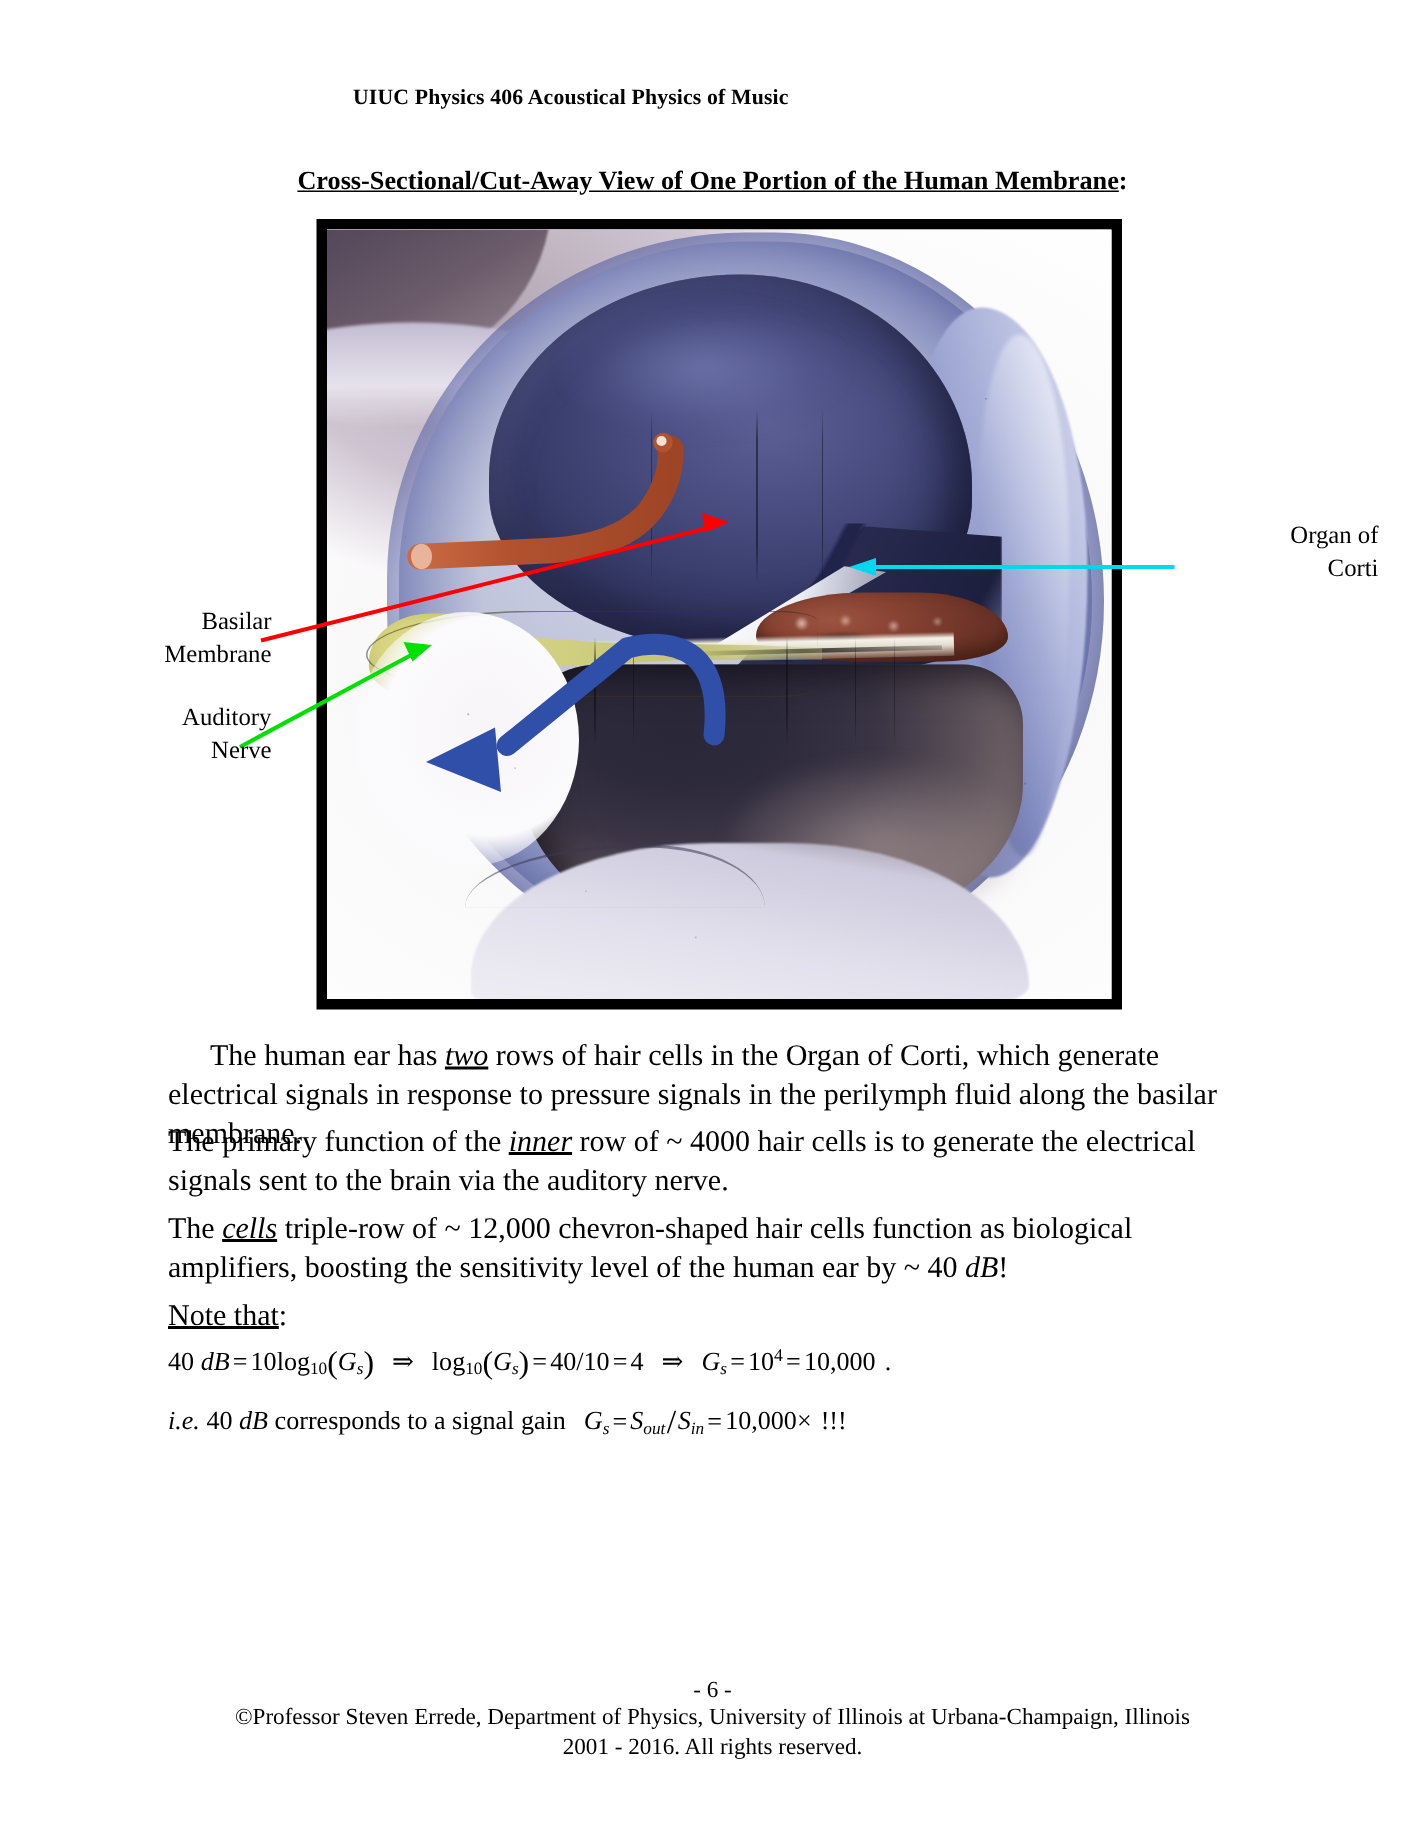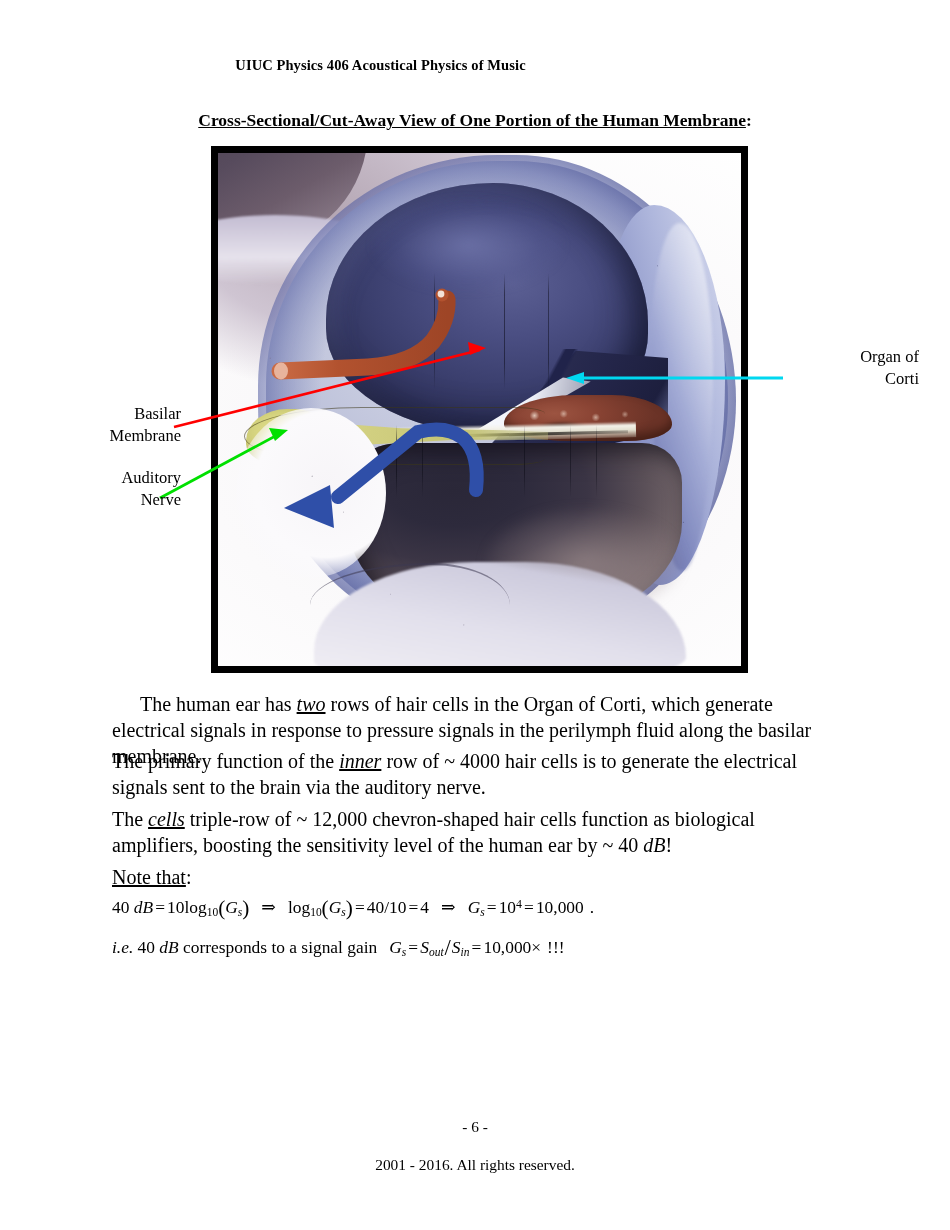--- a/index.html
+++ b/index.html
@@ -501,13 +501,13 @@
 
 <div class="body-text p3"><span>The </span><span class="iu">cells</span><span> triple-row of ~ 12,000 chevron-shaped hair cells function as biological amplifiers, boosting the sensitivity level of the human ear by ~ 40 </span><span class="it">dB</span><span>!</span></div>
 
 <div class="body-text note"><span class="un">Note that</span><span>:</span></div>
 
 <div class="equation eq1"><span>40</span>&nbsp;<span class="mi">dB</span><span class="op">=</span><span>10</span><span>log</span><sub class="up">10</sub><span class="paren">(</span><span class="mi">G</span><sub>s</sub><span class="paren">)</span><span class="gap"></span><span>⇒</span><span class="gap"></span><span>log</span><sub class="up">10</sub><span class="paren">(</span><span class="mi">G</span><sub>s</sub><span class="paren">)</span><span class="op">=</span><span>40/10</span><span class="op">=</span><span>4</span><span class="gap"></span><span>⇒</span><span class="gap"></span><span class="mi">G</span><sub>s</sub><span class="op">=</span><span>10</span><sup>4</sup><span class="op">=</span><span>10,000</span><span class="gapS"></span><span>.</span></div>
 
 <div class="equation eq2"><span class="it">i.e.</span>&nbsp;<span>40</span>&nbsp;<span class="mi">dB</span>&nbsp;<span>corresponds to a signal gain</span><span class="gap"></span><span class="mi">G</span><sub>s</sub><span class="op">=</span><span class="mi">S</span><sub>out</sub><span class="slash">/</span><span class="mi">S</span><sub>in</sub><span class="op">=</span><span>10,000</span><span>×</span><span class="gapS"></span><span>!!!</span></div>
 
 <div class="footer pagenum">- 6 -</div>
-<div class="footer copyline"><br><span>2001 - 2016. All rights reserved.</span></div>
+<div class="footer copyline"><span>©Professor Steven Errede, Department of Physics, University of Illinois at Urbana-Champaign, Illinois</span><br><span>2001 - 2016. All rights reserved.</span></div>
 
 </body></html>

